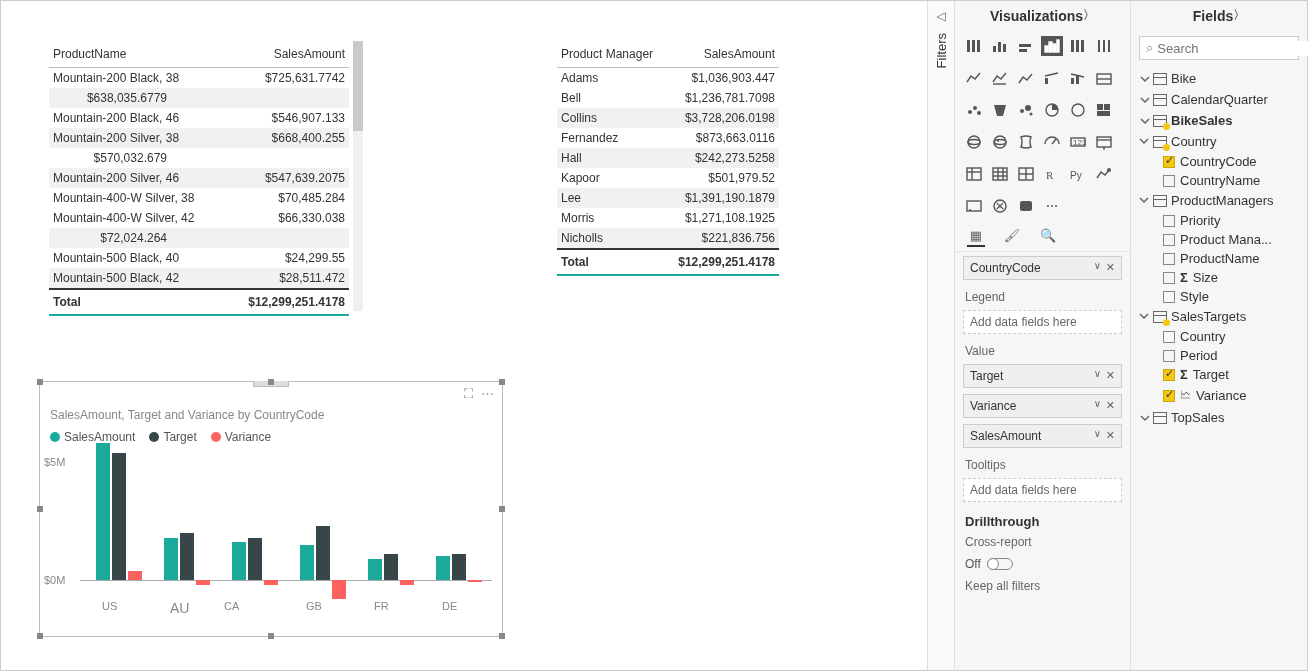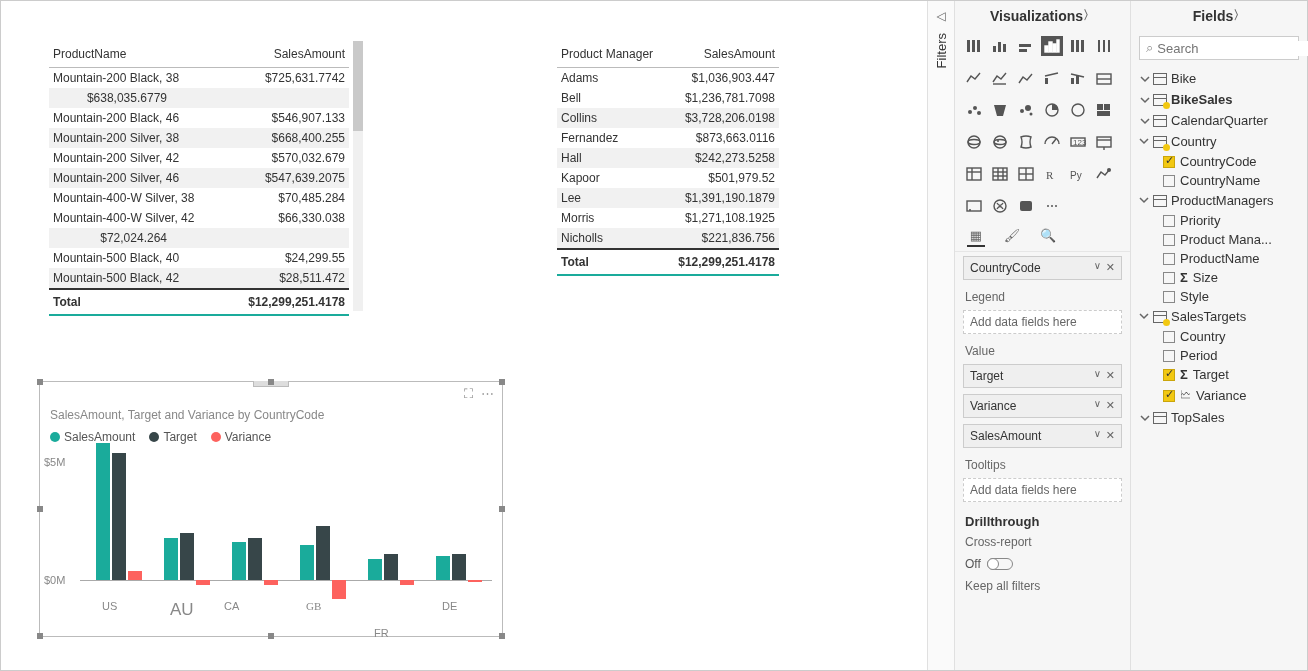--- a/index.html
+++ b/index.html
@@ -96,21 +96,20 @@
           </div>
           <div class="row">
             <div class="col-name" style="width:160px">Mountain-200 Black, 46</div>
             <div class="col-amt" style="width:122px">$546,907.133</div>
           </div>
           <div class="row alt">
             <div class="col-name" style="width:160px">Mountain-200 Silver, 38</div>
             <div class="col-amt" style="width:122px">$668,400.255</div>
           </div>
           <div class="row">
-            <div class="col-name" style="width:160px">Mountain-200 Silver, 42</div>
             <div class="col-amt" style="width:122px">$570,032.679</div>
           </div>
           <div class="row alt">
             <div class="col-name" style="width:160px">Mountain-200 Silver, 46</div>
             <div class="col-amt" style="width:122px">$547,639.2075</div>
           </div>
           <div class="row">
             <div class="col-name" style="width:160px">Mountain-400-W Silver, 38</div>
             <div class="col-amt" style="width:122px">$70,485.284</div>
           </div>
@@ -220,33 +219,33 @@
         <div class="ylab" style="top:10px">$5M</div>
         <div class="ylab" style="top:128px">$0M</div>
         <div class="hline" style="top:128px"></div>
       <div class="bar" style="position: absolute; left: 16px; width: 14px; background: rgb(26, 171, 155); top: -8.88px; height: 136.88px;"></div>
           <div class="bar" style="position: absolute; left: 32px; width: 14px; background: rgb(55, 70, 73); top: 0.56px; height: 127.44px;"></div>
           <div class="bar" style="position: absolute; left: 48px; width: 14px; background: rgb(253, 98, 94); top: 118.56px; height: 9.44px;"></div>
           <div style="position: absolute; top: 148px; left: 22px; font-size: 11px; color: rgb(136, 136, 136);">US</div>
           <div class="bar" style="position: absolute; left: 84px; width: 14px; background: rgb(26, 171, 155); top: 85.52px; height: 42.48px;"></div>
           <div class="bar" style="position: absolute; left: 100px; width: 14px; background: rgb(55, 70, 73); top: 80.8px; height: 47.2px;"></div>
           <div class="bar" style="position: absolute; left: 116px; width: 14px; background: rgb(253, 98, 94); top: 128px; height: 4.72px;"></div>
-          <div style="position: absolute; top: 148px; left: 90px; font-size: 17px; color: rgb(136, 136, 136);">AU</div>
+          <div style="position: absolute; top: 148px; left: 90px; font-size: 14px; color: rgb(136, 136, 136);">AU</div>
           <div class="bar" style="position: absolute; left: 152px; width: 14px; background: rgb(26, 171, 155); top: 90.24px; height: 37.76px;"></div>
           <div class="bar" style="position: absolute; left: 168px; width: 14px; background: rgb(55, 70, 73); top: 85.52px; height: 42.48px;"></div>
           <div class="bar" style="position: absolute; left: 184px; width: 14px; background: rgb(253, 98, 94); top: 128px; height: 4.72px;"></div>
           <div style="position: absolute; top: 148px; left: 144px; font-size: 11px; color: rgb(136, 136, 136);">CA</div>
           <div class="bar" style="position: absolute; left: 220px; width: 14px; background: rgb(26, 171, 155); top: 92.6px; height: 35.4px;"></div>
           <div class="bar" style="position: absolute; left: 236px; width: 14px; background: rgb(55, 70, 73); top: 73.72px; height: 54.28px;"></div>
           <div class="bar" style="position: absolute; left: 252px; width: 14px; background: rgb(253, 98, 94); top: 128px; height: 18.88px;"></div>
-          <div style="position: absolute; top: 148px; left: 226px; font-size: 11px; color: rgb(136, 136, 136); font-family: Liberation Serif, serif;">GB</div>
+          <div style="position: absolute; top: 148px; left: 226px; font-size: 11px; color: rgb(136, 136, 136);">GB</div>
           <div class="bar" style="position: absolute; left: 288px; width: 14px; background: rgb(26, 171, 155); top: 106.76px; height: 21.24px;"></div>
           <div class="bar" style="position: absolute; left: 304px; width: 14px; background: rgb(55, 70, 73); top: 102.04px; height: 25.96px;"></div>
           <div class="bar" style="position: absolute; left: 320px; width: 14px; background: rgb(253, 98, 94); top: 128px; height: 4.72px;"></div>
-          <div style="position: absolute; top: 148px; left: 294px; font-size: 11px; color: rgb(136, 136, 136); margin-top: 27px;">FR</div>
+          <div style="position: absolute; top: 148px; left: 294px; font-size: 11px; color: rgb(136, 136, 136);">FR</div>
           <div class="bar" style="position: absolute; left: 356px; width: 14px; background: rgb(26, 171, 155); top: 104.4px; height: 23.6px;"></div>
           <div class="bar" style="position: absolute; left: 372px; width: 14px; background: rgb(55, 70, 73); top: 102.04px; height: 25.96px;"></div>
           <div class="bar" style="position: absolute; left: 388px; width: 14px; background: rgb(253, 98, 94); top: 128px; height: 2.36px;"></div>
           <div style="position: absolute; top: 148px; left: 362px; font-size: 11px; color: rgb(136, 136, 136);">DE</div>
         </div>
     </div>
 
   </div>
 
   <div class="filters-tab">
@@ -514,35 +513,35 @@
       <input placeholder="Search" style="">
     </div>
     <div class="field-tree scrollbox" id="field-tree">
         <div class="ft-table">
           <span class="chev" style="transform: rotate(90deg);"><svg width="10" height="10">
               <polyline points="3,1 7,5 3,9" fill="none" stroke="#666" stroke-width="1.5"></polyline>
             </svg></span>
           <span class="tbl-ico"></span>
           <span>Bike</span>
         </div>
+        <div class="ft-table">
+          <span class="chev" style="transform: rotate(90deg);"><svg width="10" height="10">
+              <polyline points="3,1 7,5 3,9" fill="none" stroke="#666" stroke-width="1.5"></polyline>
+            </svg></span>
+          <span class="tbl-ico"></span>
+          <span>CalendarQuarter</span>
+        </div>
         <div class="ft-table bold">
           <span class="chev" style="transform: rotate(90deg);"><svg width="10" height="10">
               <polyline points="3,1 7,5 3,9" fill="none" stroke="#666" stroke-width="1.5"></polyline>
             </svg></span>
           <span class="tbl-ico y"></span>
           <span>BikeSales</span>
         </div>
         <div class="ft-table">
-          <span class="chev" style="transform: rotate(90deg);"><svg width="10" height="10">
-              <polyline points="3,1 7,5 3,9" fill="none" stroke="#666" stroke-width="1.5"></polyline>
-            </svg></span>
-          <span class="tbl-ico"></span>
-          <span>CalendarQuarter</span>
-        </div>
-        <div class="ft-table">
           <span class="chev"><svg width="10" height="10">
               <polyline points="1,3 5,7 9,3" fill="none" stroke="#666" stroke-width="1.5"></polyline>
             </svg></span>
           <span class="tbl-ico y"></span>
           <span>Country</span>
         </div>
         <div class="ft-field">
           <span class="chk on"></span>
           <span>CountryCode</span>
         </div>

